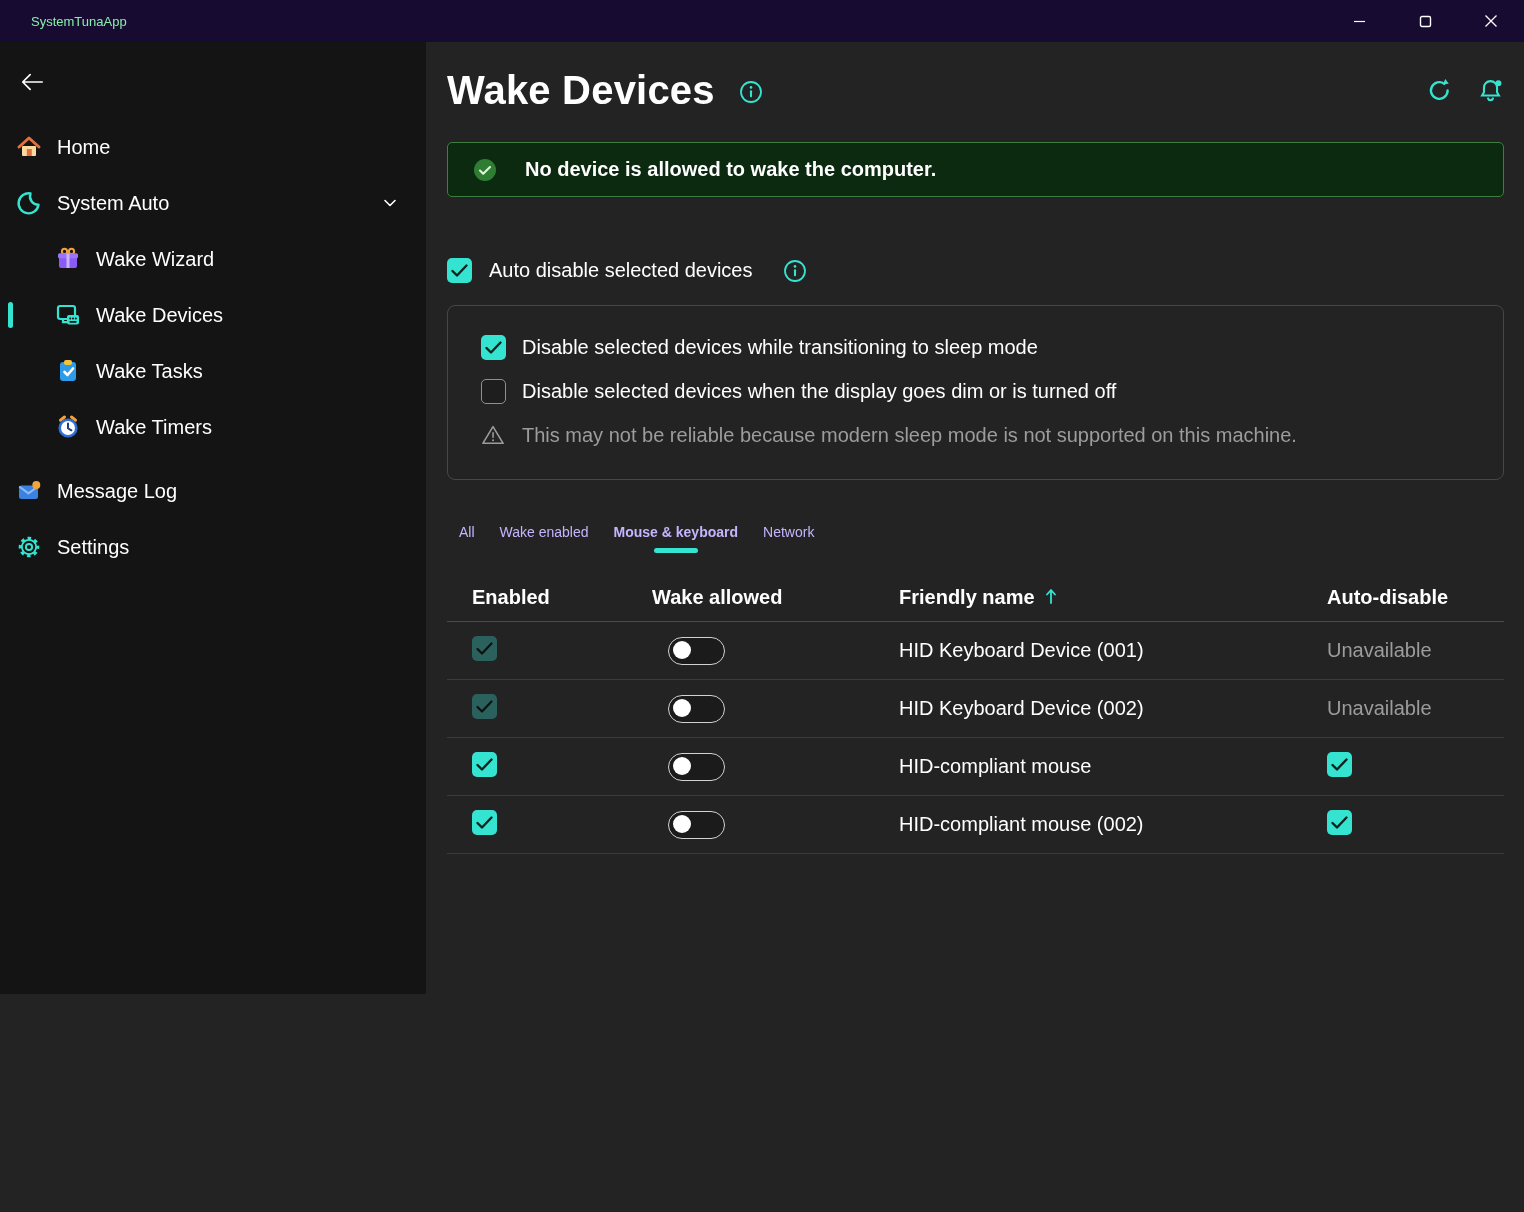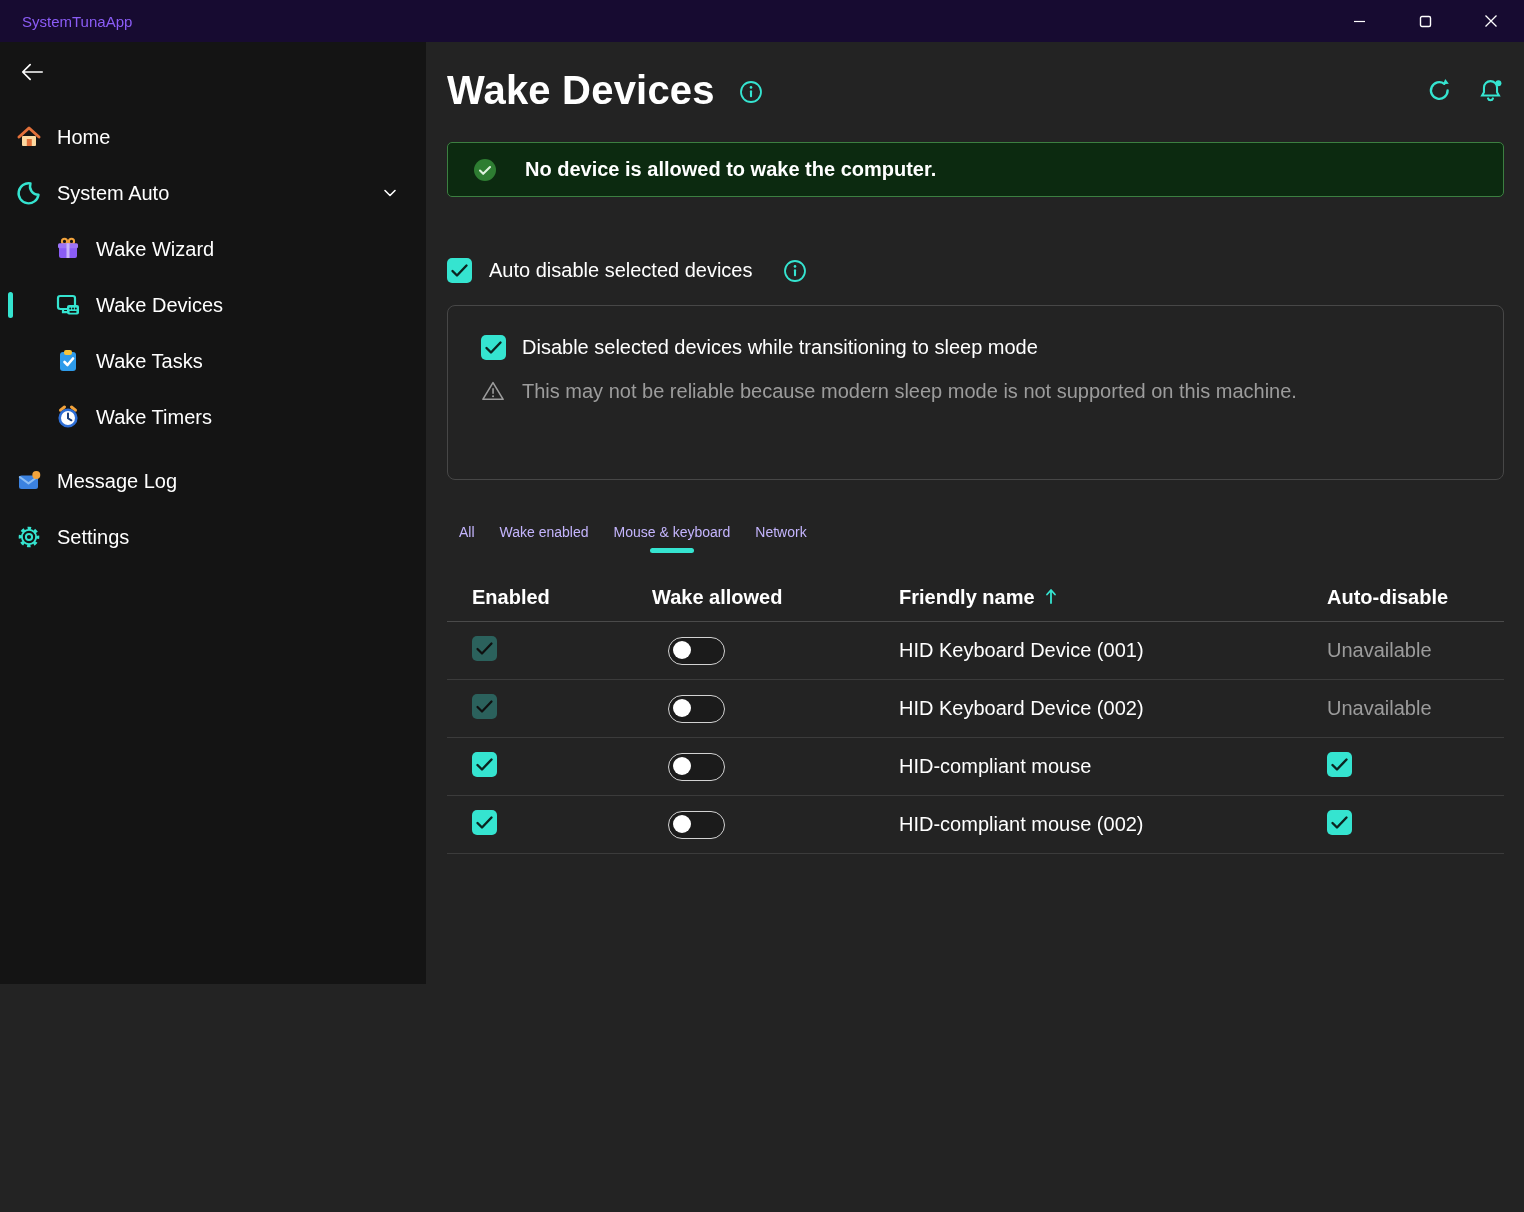--- a/index.html
+++ b/index.html
@@ -15,26 +15,26 @@
     --banner-border:#3c7f41;
   }
   *{box-sizing:border-box;margin:0;padding:0}
   html,body{width:1524px;height:1212px;overflow:hidden;background:var(--main-bg);
     font-family:"Liberation Sans",sans-serif;color:#fff;}
   svg{display:block}
 
   
   .titlebar{position:absolute;top:0;left:0;width:1524px;height:42px;background:var(--titlebar);
     display:flex;align-items:center;z-index:10}
-  .app-name{font-size:15px;padding-left:22px;color:#8b5cf6}
+  .app-name{font-size:13px;padding-left:31px;color:#86efac}
   .win-controls{margin-left:auto;display:flex;height:100%}
   .win-btn{width:66px;height:100%;display:flex;align-items:center;justify-content:center;cursor:default}
 
   
-  .sidebar{position:absolute;top:32px;left:0;width:426px;height:952px;background:var(--sidebar-bg)}
+  .sidebar{position:absolute;top:42px;left:0;width:426px;height:952px;background:var(--sidebar-bg)}
   .back-btn{position:absolute;top:24px;left:16px;width:32px;height:32px;display:flex;align-items:center;justify-content:center;border-radius:4px}
   .nav{margin-top:80px}
   .nav-item{position:relative;height:50px;margin:6px 4px 0 4px;display:flex;align-items:center;
     padding-left:12px;border-radius:6px;font-size:20px}
   .nav-item.sub{padding-left:51px}
   .nav-item.gap-top{margin-top:14px}
   .nav-icon{width:26px;height:26px;margin-right:15px;flex:0 0 26px}
   .sel-pill{position:absolute;left:4px;top:50%;transform:translateY(-50%);width:5px;height:26px;
     border-radius:3px;background:var(--accent)}
   .nav-chevron{margin-left:auto;margin-right:22px;width:20px;height:20px}
@@ -66,21 +66,21 @@
   .options-panel{margin-top:22px;height:175px;border:1px solid var(--border-gray);border-radius:8px;
     padding:29px 33px 0 33px}
   .option-row{display:flex;align-items:center;margin-bottom:19px}
   .option-label{font-size:20px;margin-left:16px}
   .warning-row{display:flex;align-items:center;color:var(--text-gray);margin-top:8px}
   .warning-icon{width:24px;height:24px;margin-right:17px;flex:0 0 24px}
   .warning-text{font-size:20px}
 
   .tabs{margin-top:40px;display:flex;padding-left:10px}
   .tab{position:relative;font-size:14px;padding:4px 2px 16px 2px;margin-right:21px;color:#c4b5fd}
-  .tab.active{font-weight:400}
+  .tab.active{font-weight:700}
   .tab.active::after{content:"";position:absolute;bottom:3px;left:50%;transform:translateX(-50%);
     width:44px;height:5px;border-radius:3px;background:var(--accent)}
 
   .dev-table{margin-top:18px}
   .trow,.thead{display:grid;grid-template-columns:180px 247px 428px 1fr;align-items:center;padding-left:25px}
   .thead{height:48px;border-bottom:1px solid #4a4a4a;font-weight:700;font-size:20px}
   .th{display:flex;}
   .sort-arrow{width:16px;height:20px;margin-left:8px}
   .trow{height:58px;border-bottom:1px solid var(--sep-gray);font-size:20px}
   .toggle{width:57px;height:28px;border-radius:14px;background:#1b1b1b;border:1.5px solid #d2d2d2;
@@ -280,20 +280,24 @@
 
   <div class="options-panel">
     <div class="option-row">
       <span class="checkbox checked">
         <svg viewBox="0 0 25 25" width="25" height="25">
             <path d="M5.5 13 l4.5 4.5 L19.5 7.5" stroke="#0b2420" stroke-width="2.4" fill="none" stroke-linecap="round" stroke-linejoin="round"></path>
           </svg>
       </span>
       <span class="option-label">Disable selected devices while transitioning to sleep mode</span>
     </div>
+    <div class="option-row">
+      <span class="checkbox unchecked"></span>
+      <span class="option-label">Disable selected devices when the display goes dim or is turned off</span>
+    </div>
     <div class="warning-row">
       <span class="warning-icon">
         <svg viewBox="0 0 26 26" width="24" height="24">
           <path d="M13 4 L24 22 H2 Z" fill="none" stroke="#9c9c9c" stroke-width="1.7" stroke-linejoin="round"></path>
           <rect x="12.2" y="10" width="1.7" height="6" fill="#9c9c9c"></rect>
           <circle cx="13.05" cy="18.7" r="1.1" fill="#9c9c9c"></circle>
         </svg>
       </span>
       <span class="warning-text">This may not be reliable because modern sleep mode is not supported on this machine.</span>
     </div>

